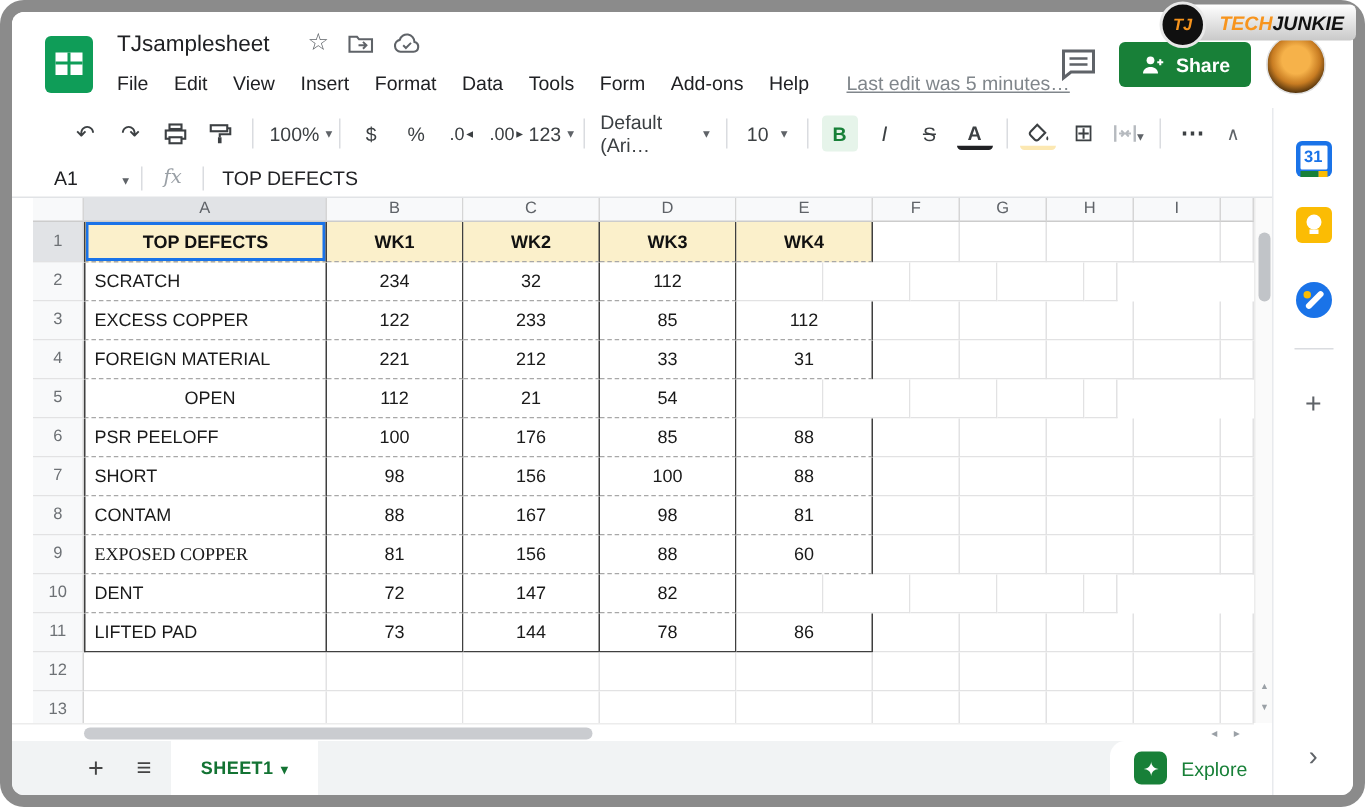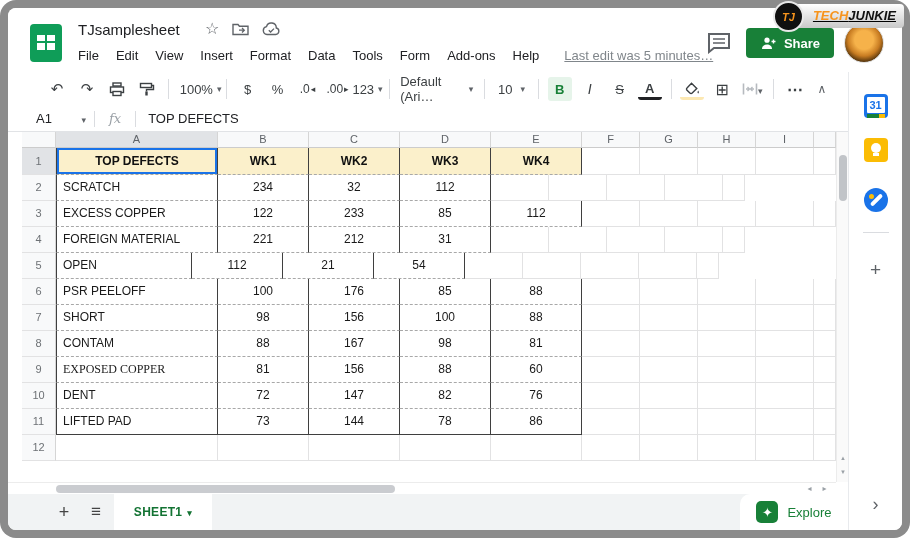--- a/index.html
+++ b/index.html
@@ -24,21 +24,21 @@
   .menubar{position:absolute;left:70px;top:40px;display:flex;gap:17px;font-size:13px;color:#202124;}
   .menubar span{cursor:default;}
   .last-edit{color:#80868b;text-decoration:underline;margin-left:8px;}
   .comment-btn{position:absolute;left:699px;top:24px;width:26px;height:24px;color:#5f6368;}
   .share-btn{position:absolute;left:738px;top:20px;width:88px;height:30px;background:#188038;border-radius:4px;
     color:#fff;font-size:13px;font-weight:bold;display:flex;align-items:center;justify-content:center;gap:7px;}
   .avatar{position:absolute;left:836px;top:15px;width:38px;height:38px;border-radius:50%;
     background:radial-gradient(circle at 50% 42%, #f6b24a 0 32%, #c87c22 55%, #3a2408 80%, #120c04 100%);
     border:1px solid #e0e0e0;}
   
-  .techjunkie{position:absolute;right:6px;top:3px;height:25px;display:flex;align-items:center;z-index:50;text-decoration:underline;}
+  .techjunkie{position:absolute;right:6px;top:3px;height:25px;display:flex;align-items:flex-start;z-index:50;}
   .tj-banner{background:linear-gradient(#ffffff,#c9c9c9);border-radius:4px 4px 4px 12px;height:24px;
     display:flex;align-items:center;padding:0 8px 0 26px;font-size:13px;font-weight:bold;font-style:italic;}
   .tj-circle{position:absolute;left:-14px;top:-2px;width:27px;height:27px;border-radius:50%;background:#101010;
     border:2px solid #e8e8e8;color:#fff;font-size:11px;font-weight:bold;display:flex;align-items:center;justify-content:center;font-style:italic;}
   .tj-circle b{color:#f7941d;font-weight:bold;}
   .tj-tech{color:#f7941d;}
   .tj-junkie{color:#111;}
 
   
   .toolbar{position:absolute;left:0;top:64px;width:840px;height:34px;background:#fff;
@@ -334,31 +334,32 @@
           <div class="gcell plain" style="width: 58px; height: 26px; line-height: 25px;"></div>
           <div class="gcell plain" style="width: 58px; height: 26px; line-height: 25px;"></div>
           <div class="gcell plain" style="width: 22px; height: 26px; line-height: 25px;"></div>
         </div>
         <div class="grid-row" style="height: 26px;">
           <div class="gcell mg" style="width: 14px; height: 26px; line-height: 25px;"></div>
           <div class="gcell rh" style="width: 34px; height: 26px; line-height: 25px;">4</div>
           <div class="gcell tbl al bl" style="width: 162px; height: 26px; line-height: 25px;">FOREIGN MATERIAL</div>
           <div class="gcell tbl ac" style="width: 91px; height: 26px; line-height: 25px;">221</div>
           <div class="gcell tbl ac" style="width: 91px; height: 26px; line-height: 25px;">212</div>
+          <div class="gcell tbl ac" style="width: 91px; height: 26px; line-height: 25px;">33</div>
           <div class="gcell tbl ac" style="width: 91px; height: 26px; line-height: 25px;">31</div>
           <div class="gcell plain" style="width: 58px; height: 26px; line-height: 25px;"></div>
           <div class="gcell plain" style="width: 58px; height: 26px; line-height: 25px;"></div>
           <div class="gcell plain" style="width: 58px; height: 26px; line-height: 25px;"></div>
           <div class="gcell plain" style="width: 58px; height: 26px; line-height: 25px;"></div>
           <div class="gcell plain" style="width: 22px; height: 26px; line-height: 25px;"></div>
         </div>
         <div class="grid-row" style="height: 26px;">
           <div class="gcell mg" style="width: 14px; height: 26px; line-height: 25px;"></div>
           <div class="gcell rh" style="width: 34px; height: 26px; line-height: 25px;">5</div>
-          <div class="gcell tbl al bl" style="width: 136px; height: 26px; line-height: 25px;">OPEN</div>
+          <div class="gcell tbl al bl" style="width: 162px; height: 26px; line-height: 25px; text-align: center;">OPEN</div>
           <div class="gcell tbl ac" style="width: 91px; height: 26px; line-height: 25px;">112</div>
           <div class="gcell tbl ac" style="width: 91px; height: 26px; line-height: 25px;">21</div>
           <div class="gcell tbl ac" style="width: 91px; height: 26px; line-height: 25px;">54</div>
           <div class="gcell plain" style="width: 58px; height: 26px; line-height: 25px;"></div>
           <div class="gcell plain" style="width: 58px; height: 26px; line-height: 25px;"></div>
           <div class="gcell plain" style="width: 58px; height: 26px; line-height: 25px;"></div>
           <div class="gcell plain" style="width: 58px; height: 26px; line-height: 25px;"></div>
           <div class="gcell plain" style="width: 22px; height: 26px; line-height: 25px;"></div>
         </div>
         <div class="grid-row" style="height: 26px;">
@@ -417,21 +418,20 @@
           <div class="gcell plain" style="width: 58px; height: 26px; line-height: 25px;"></div>
           <div class="gcell plain" style="width: 22px; height: 26px; line-height: 25px;"></div>
         </div>
         <div class="grid-row" style="height: 26px;">
           <div class="gcell mg" style="width: 14px; height: 26px; line-height: 25px;"></div>
           <div class="gcell rh" style="width: 34px; height: 26px; line-height: 25px;">10</div>
           <div class="gcell tbl al bl" style="width: 162px; height: 26px; line-height: 25px;">DENT</div>
           <div class="gcell tbl ac" style="width: 91px; height: 26px; line-height: 25px;">72</div>
           <div class="gcell tbl ac" style="width: 91px; height: 26px; line-height: 25px;">147</div>
           <div class="gcell tbl ac" style="width: 91px; height: 26px; line-height: 25px;">82</div>
-          <div class="gcell tbl ac" style="width: 91px; height: 26px; line-height: 25px;">76</div>
           <div class="gcell plain" style="width: 58px; height: 26px; line-height: 25px;"></div>
           <div class="gcell plain" style="width: 58px; height: 26px; line-height: 25px;"></div>
           <div class="gcell plain" style="width: 58px; height: 26px; line-height: 25px;"></div>
           <div class="gcell plain" style="width: 58px; height: 26px; line-height: 25px;"></div>
           <div class="gcell plain" style="width: 22px; height: 26px; line-height: 25px;"></div>
         </div>
         <div class="grid-row" style="height: 26px;">
           <div class="gcell mg" style="width: 14px; height: 26px; line-height: 25px;"></div>
           <div class="gcell rh" style="width: 34px; height: 26px; line-height: 25px;">11</div>
           <div class="gcell tbl al bl bb" style="width: 162px; height: 26px; line-height: 25px;">LIFTED PAD</div>
@@ -452,20 +452,34 @@
           <div class="gcell plain" style="width: 91px; height: 26px; line-height: 25px;"></div>
           <div class="gcell plain" style="width: 91px; height: 26px; line-height: 25px;"></div>
           <div class="gcell plain" style="width: 91px; height: 26px; line-height: 25px;"></div>
           <div class="gcell plain" style="width: 91px; height: 26px; line-height: 25px;"></div>
           <div class="gcell plain" style="width: 58px; height: 26px; line-height: 25px;"></div>
           <div class="gcell plain" style="width: 58px; height: 26px; line-height: 25px;"></div>
           <div class="gcell plain" style="width: 58px; height: 26px; line-height: 25px;"></div>
           <div class="gcell plain" style="width: 58px; height: 26px; line-height: 25px;"></div>
           <div class="gcell plain" style="width: 22px; height: 26px; line-height: 25px;"></div>
         </div>
+        <div class="grid-row" style="height: 26px;">
+          <div class="gcell mg" style="width: 14px; height: 26px; line-height: 25px;"></div>
+          <div class="gcell rh" style="width: 34px; height: 26px; line-height: 25px;">13</div>
+          <div class="gcell plain" style="width: 162px; height: 26px; line-height: 25px;"></div>
+          <div class="gcell plain" style="width: 91px; height: 26px; line-height: 25px;"></div>
+          <div class="gcell plain" style="width: 91px; height: 26px; line-height: 25px;"></div>
+          <div class="gcell plain" style="width: 91px; height: 26px; line-height: 25px;"></div>
+          <div class="gcell plain" style="width: 91px; height: 26px; line-height: 25px;"></div>
+          <div class="gcell plain" style="width: 58px; height: 26px; line-height: 25px;"></div>
+          <div class="gcell plain" style="width: 58px; height: 26px; line-height: 25px;"></div>
+          <div class="gcell plain" style="width: 58px; height: 26px; line-height: 25px;"></div>
+          <div class="gcell plain" style="width: 58px; height: 26px; line-height: 25px;"></div>
+          <div class="gcell plain" style="width: 22px; height: 26px; line-height: 25px;"></div>
+        </div>
       </div>
   </div>
   <div class="vscroll">
     <div class="vthumb"></div>
     <div class="vbtn vup">▲</div>
     <div class="vbtn vdn">▼</div>
   </div>
   <div class="hscrollrow">
     <div class="hthumb"></div>
     <div class="hbtn hleft">◂</div>

